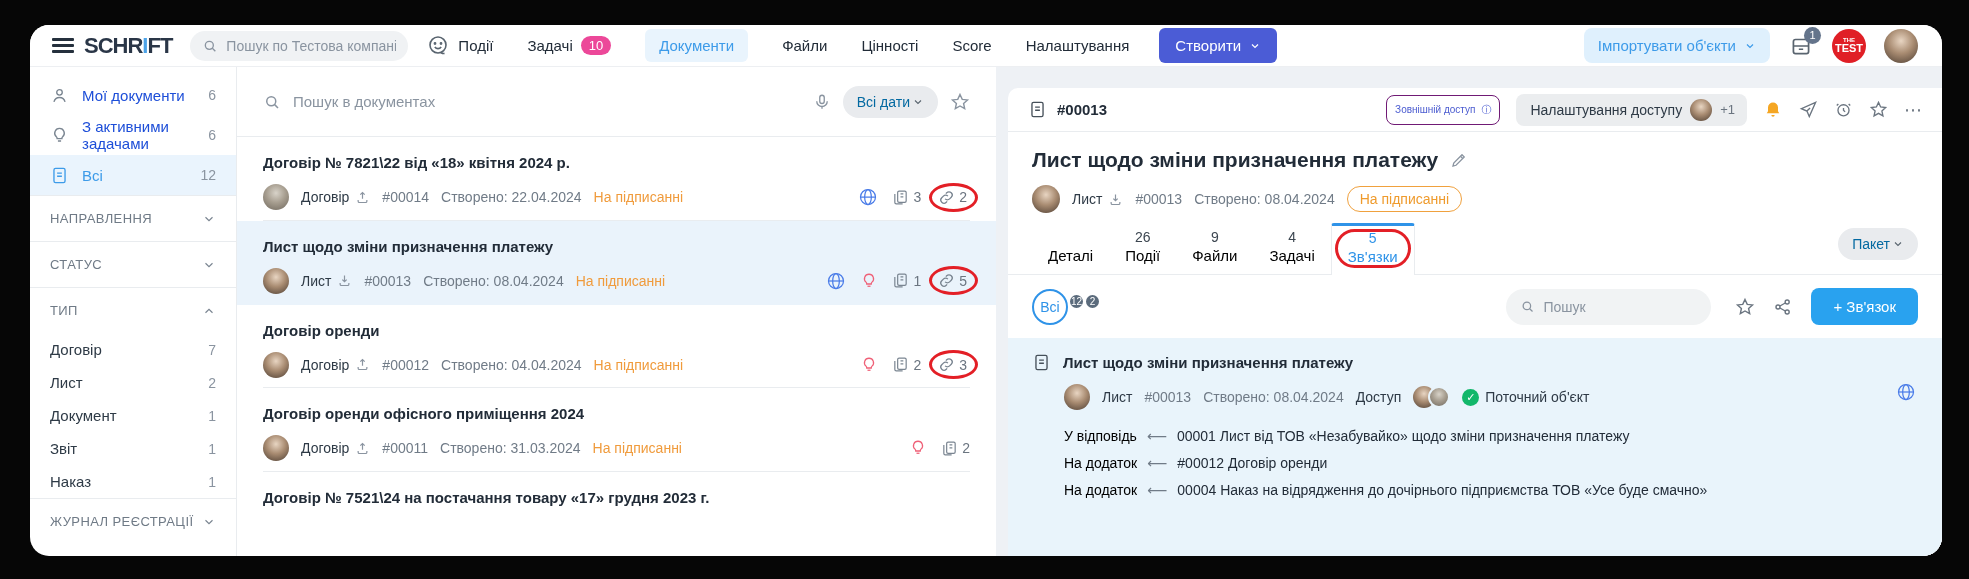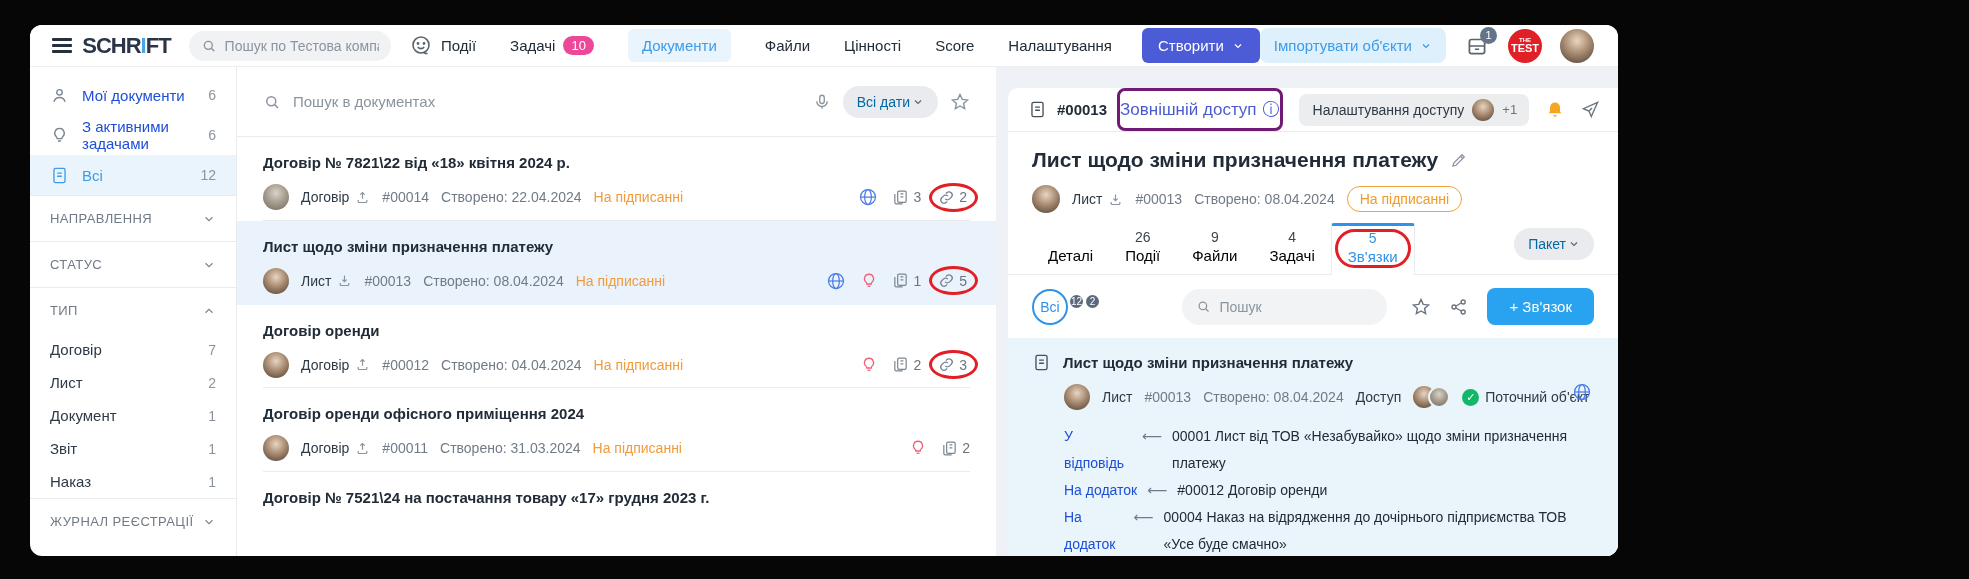--- a/index.html
+++ b/index.html
@@ -1,17 +1,17 @@
 <!DOCTYPE html>
 <html lang="uk"><head>
 <meta charset="utf-8">
 <style>
   * { margin:0; padding:0; box-sizing:border-box; }
   html,body { width:1969px; height:579px; background:#060606; font-family:"Liberation Sans", sans-serif; overflow:hidden; }
-  .app { position:absolute; left:30px; top:25px; width:1588px; height:531px; background:#fff; border-radius:12px; overflow:hidden; display:flex; flex-direction:column; }
+  .app { position:absolute; left:30px; top:25px; width:1912px; height:531px; background:#fff; border-radius:19px; overflow:hidden; display:flex; flex-direction:column; }
 
   
   .topbar { height:42px; flex:0 0 42px; display:flex; align-items:center; padding:0 24px 0 22px; border-bottom:1px solid #edeff2; background:#fff; }
   .burger { width:22px; display:flex; flex-direction:column; gap:3px; cursor:pointer; margin-right:10px; }
   .burger i { display:block; height:3px; background:#25303d; border-radius:1px; }
   .logo { font-size:22px; font-weight:700; letter-spacing:-1px; color:#2a3647; margin-right:18px; }
   .logo .accent { color:#4da3e8; }
   .tb-search { display:flex; align-items:center; gap:8px; background:#f0f2f4; border-radius:16px; height:30px; width:218px; padding:0 12px; margin-right:18px; }
   .tb-search input { border:0; background:transparent; outline:none; font-size:14px; color:#46505a; width:100%; font-family:inherit; }
   .tb-search input::placeholder, .pill-search input::placeholder, .dl-search input::placeholder { color:#8a94a0; }
@@ -68,21 +68,21 @@
   .globe { color:#4a7ce8; }
   .bulb { color:#ef6077; }
   .red-oval { display:inline-flex; align-items:center; gap:4px; border:3px solid #e31f26; border-radius:50%; padding:3px 8px 3px 6px; margin:-6px -8px -6px -6px; }
 
   
   .detail-wrap { flex:1; background:#eef1f5; padding:21px 0 0 12px; min-width:0; }
   .detail { background:#fff; border-radius:10px 0 0 0; height:100%; display:flex; flex-direction:column; min-height:0; }
   .dt-header { height:44px; flex:0 0 44px; display:flex; align-items:center; gap:10px; padding:0 20px; border-bottom:1px solid #e9ecef; }
   .dt-id { font-size:15px; font-weight:700; color:#222c38; }
   .dt-header-right { margin-left:auto; display:flex; align-items:center; gap:16px; }
-  .pill-ext { border:3px solid #701a75; color:#4a5bd0; border-radius:8px; padding:7px 0; font-size:17px; display:flex; align-items:center; gap:6px; cursor:pointer; white-space:nowrap; }
+  .pill-ext { border:1px solid #701a75; color:#4a5bd0; border-radius:8px; padding:7px 8px; font-size:10px; display:flex; align-items:center; gap:6px; cursor:pointer; white-space:nowrap; }
   .pill-access { background:#ebedef; border-radius:8px; padding:5px 12px 5px 14px; font-size:14px; color:#2e3a46; display:flex; align-items:center; gap:8px; cursor:pointer; white-space:nowrap; }
   .plus-one { font-size:13px; color:#6b7580; }
   .dt-title-row { display:flex; align-items:center; gap:12px; padding:16px 24px 0; }
   .dt-title { font-size:21px; font-weight:700; color:#222c38; }
   .dt-meta { display:flex; align-items:center; gap:12px; padding:13px 24px 0; }
   .status-pill { border:1px solid #f0a13e; color:#ef9b2d; border-radius:16px; padding:4px 12px; font-size:14px; white-space:nowrap; }
   .tabs { display:flex; align-items:flex-end; padding:10px 24px 0; border-bottom:1px solid #e9ecef; position:relative; }
   .tab { text-align:center; padding:4px 16px 10px; cursor:pointer; }
   .tab .cnt { font-size:14px; color:#3c4650; min-height:16px; }
   .tab .lbl { font-size:15px; color:#000000; margin-top:2px; }
@@ -102,21 +102,21 @@
   .lk-title { font-size:15px; font-weight:700; color:#222c38; }
   .lk-meta { margin:12px 0 0 32px; display:flex; align-items:center; gap:12px; }
   .lk-label { font-size:14px; color:#2e3a46; }
   .av-pair { display:flex; }
   .av-pair .avatar + .avatar { margin-left:-7px; border:2px solid #e9f4fb; }
   .check { width:17px; height:17px; border-radius:50%; background:#12b76a; color:#fff; font-size:11px; display:flex; align-items:center; justify-content:center; }
   .current-obj { display:flex; align-items:center; gap:6px; }
   .lk-globe { position:absolute; right:26px; top:44px; }
   .relations { margin:13px 0 0 32px; }
   .rel-row { display:flex; align-items:baseline; gap:10px; font-size:14px; line-height:27px; cursor:pointer; }
-  .rel-label { color:#1d4ed8; }
+  .rel-label { color:#000000; }
   .rel-arrow { color:#707b87; }
   .rel-text { color:#222c38; }
 </style>
 </head>
 <body>
 
 <div class="app">
 
   <div class="topbar">
     <span class="burger">

